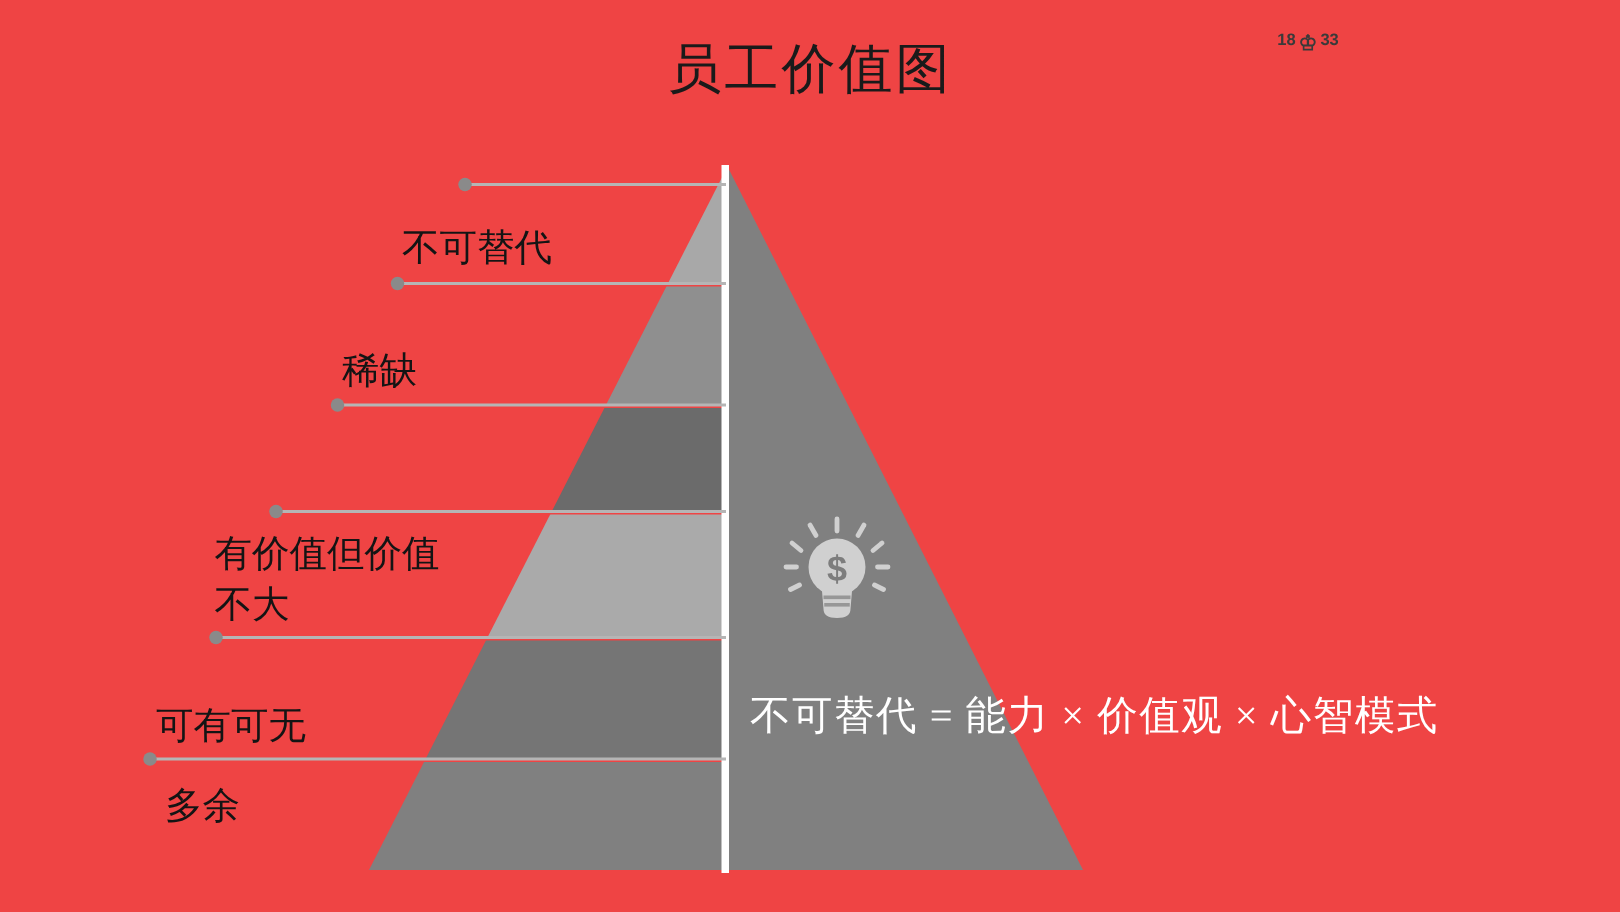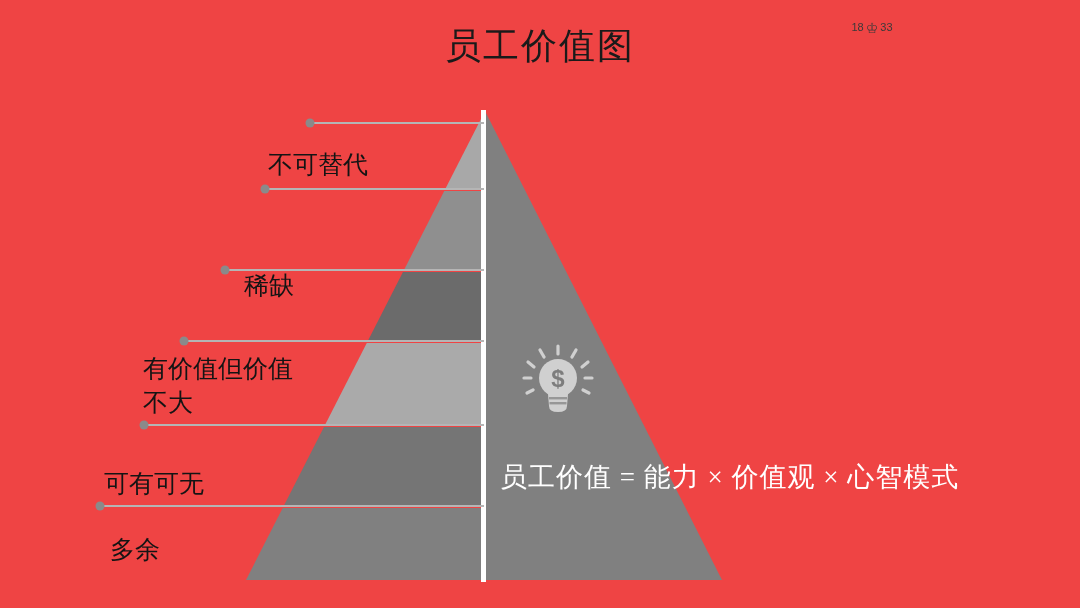--- a/index.html
+++ b/index.html
@@ -42,21 +42,21 @@
     color: #3a3a3a;
     text-align: center;
   }
   #brand-logo .crown-row {
     display: flex;
     align-items: center;
     justify-content: center;
     gap: 2px;
     height: 14px;
     font-size: 11px;
-    font-weight: normal;
+    font-weight: bold;
     letter-spacing: 0px;
     line-height: 14px;
     font-family: "Liberation Sans", sans-serif;
   }
   #brand-logo .crown-glyph {
     font-size: 14px;
     line-height: 12px;
     position: relative;
     top: 1px;
   }
@@ -77,21 +77,21 @@
     height: 608px;
   }
 
   
   .tier-label {
     position: absolute;
     color: #141414;
     font-size: 25px;
     line-height: 34px;
     white-space: pre-line;
-    font-family: Liberation Serif, serif;
+    font-family: Liberation Sans, sans-serif;
   }
 
   
   #value-formula {
     position: absolute;
     left: 500px;
     top: 459px;
     font-size: 27px;
     letter-spacing: 1px;
     color: #ffffff;
@@ -178,25 +178,25 @@
       <path d="M -10 12 L -9 24 Q -9 30 0 30 Q 9 30 9 24 L 10 12 Z"></path>
       <rect x="-9" y="15" width="18" height="2.4" fill="#9a9a9a"></rect>
       <rect x="-8.5" y="20" width="17" height="2.4" fill="#9a9a9a"></rect>
 
       <text x="0" y="5" text-anchor="middle" font-family="Liberation Sans, sans-serif" font-size="24" font-weight="bold" fill="#7d7d7d">$</text>
     </g>
   </svg>
 
   <div class="tier-label" style="left:268px; top:148px;">不可替代</div>
 
-  <div class="tier-label" style="left:244px; top:230px;margin-top:39px;">稀缺</div>
+  <div class="tier-label" style="left:228px; top:230px;">稀缺</div>
 
 
   <div class="tier-label" style="left:143px; top:352px;">有价值但价值
 不大</div>
 
   <div class="tier-label" style="left:104px; top:467px;">可有可无</div>
 
-  <div class="tier-label" style="left:110px; top:533px;text-align:center;">多余</div>
-
-  <div id="value-formula">员工价值 = 能力 × 价值观 × 心智模式</div>
+  <div class="tier-label" style="left:110px; top:520px;text-align:center;">多余</div>
+
+  <div id="value-formula">不可替代 = 能力 × 价值观 × 心智模式</div>
 
 </div>
 
 </body></html>

